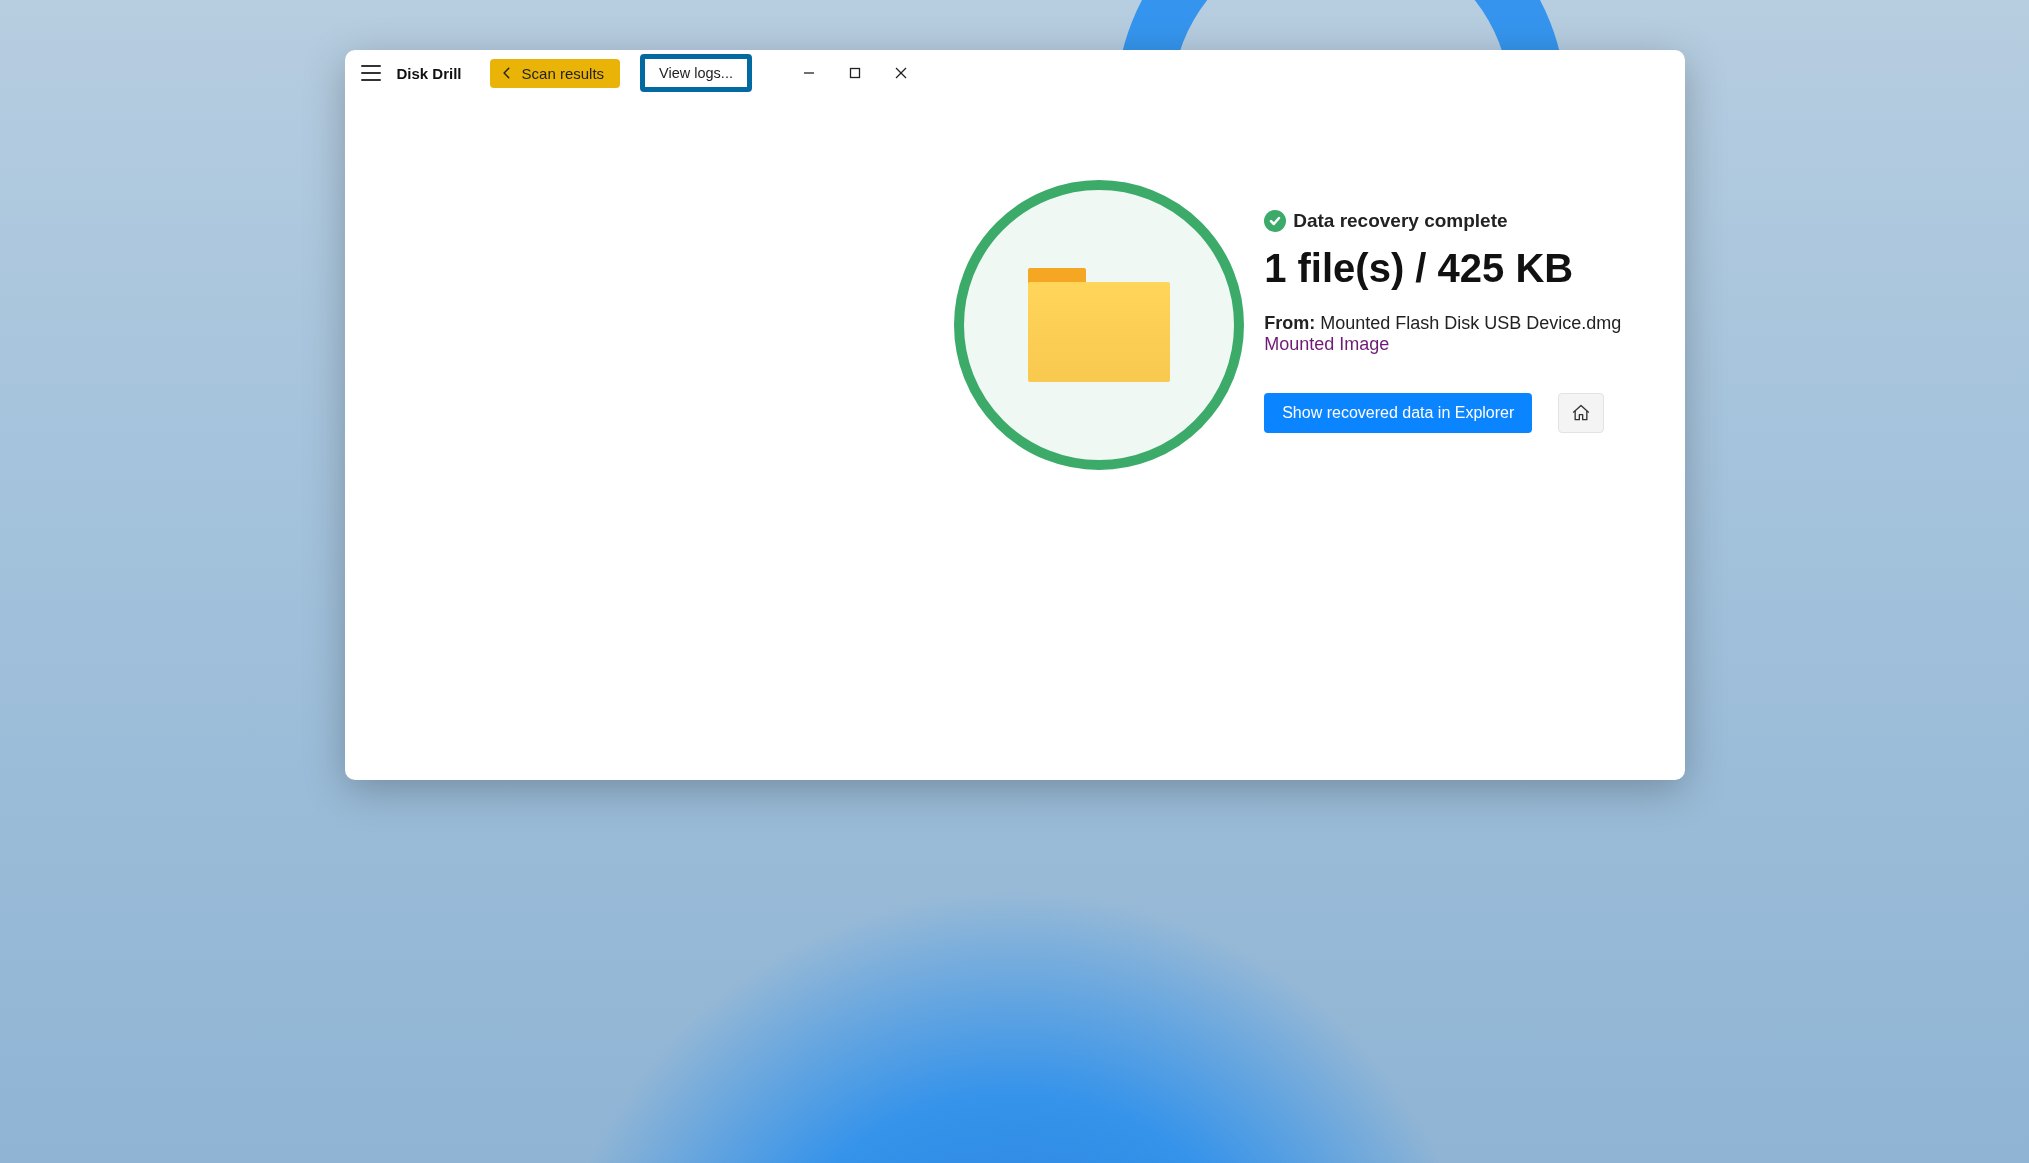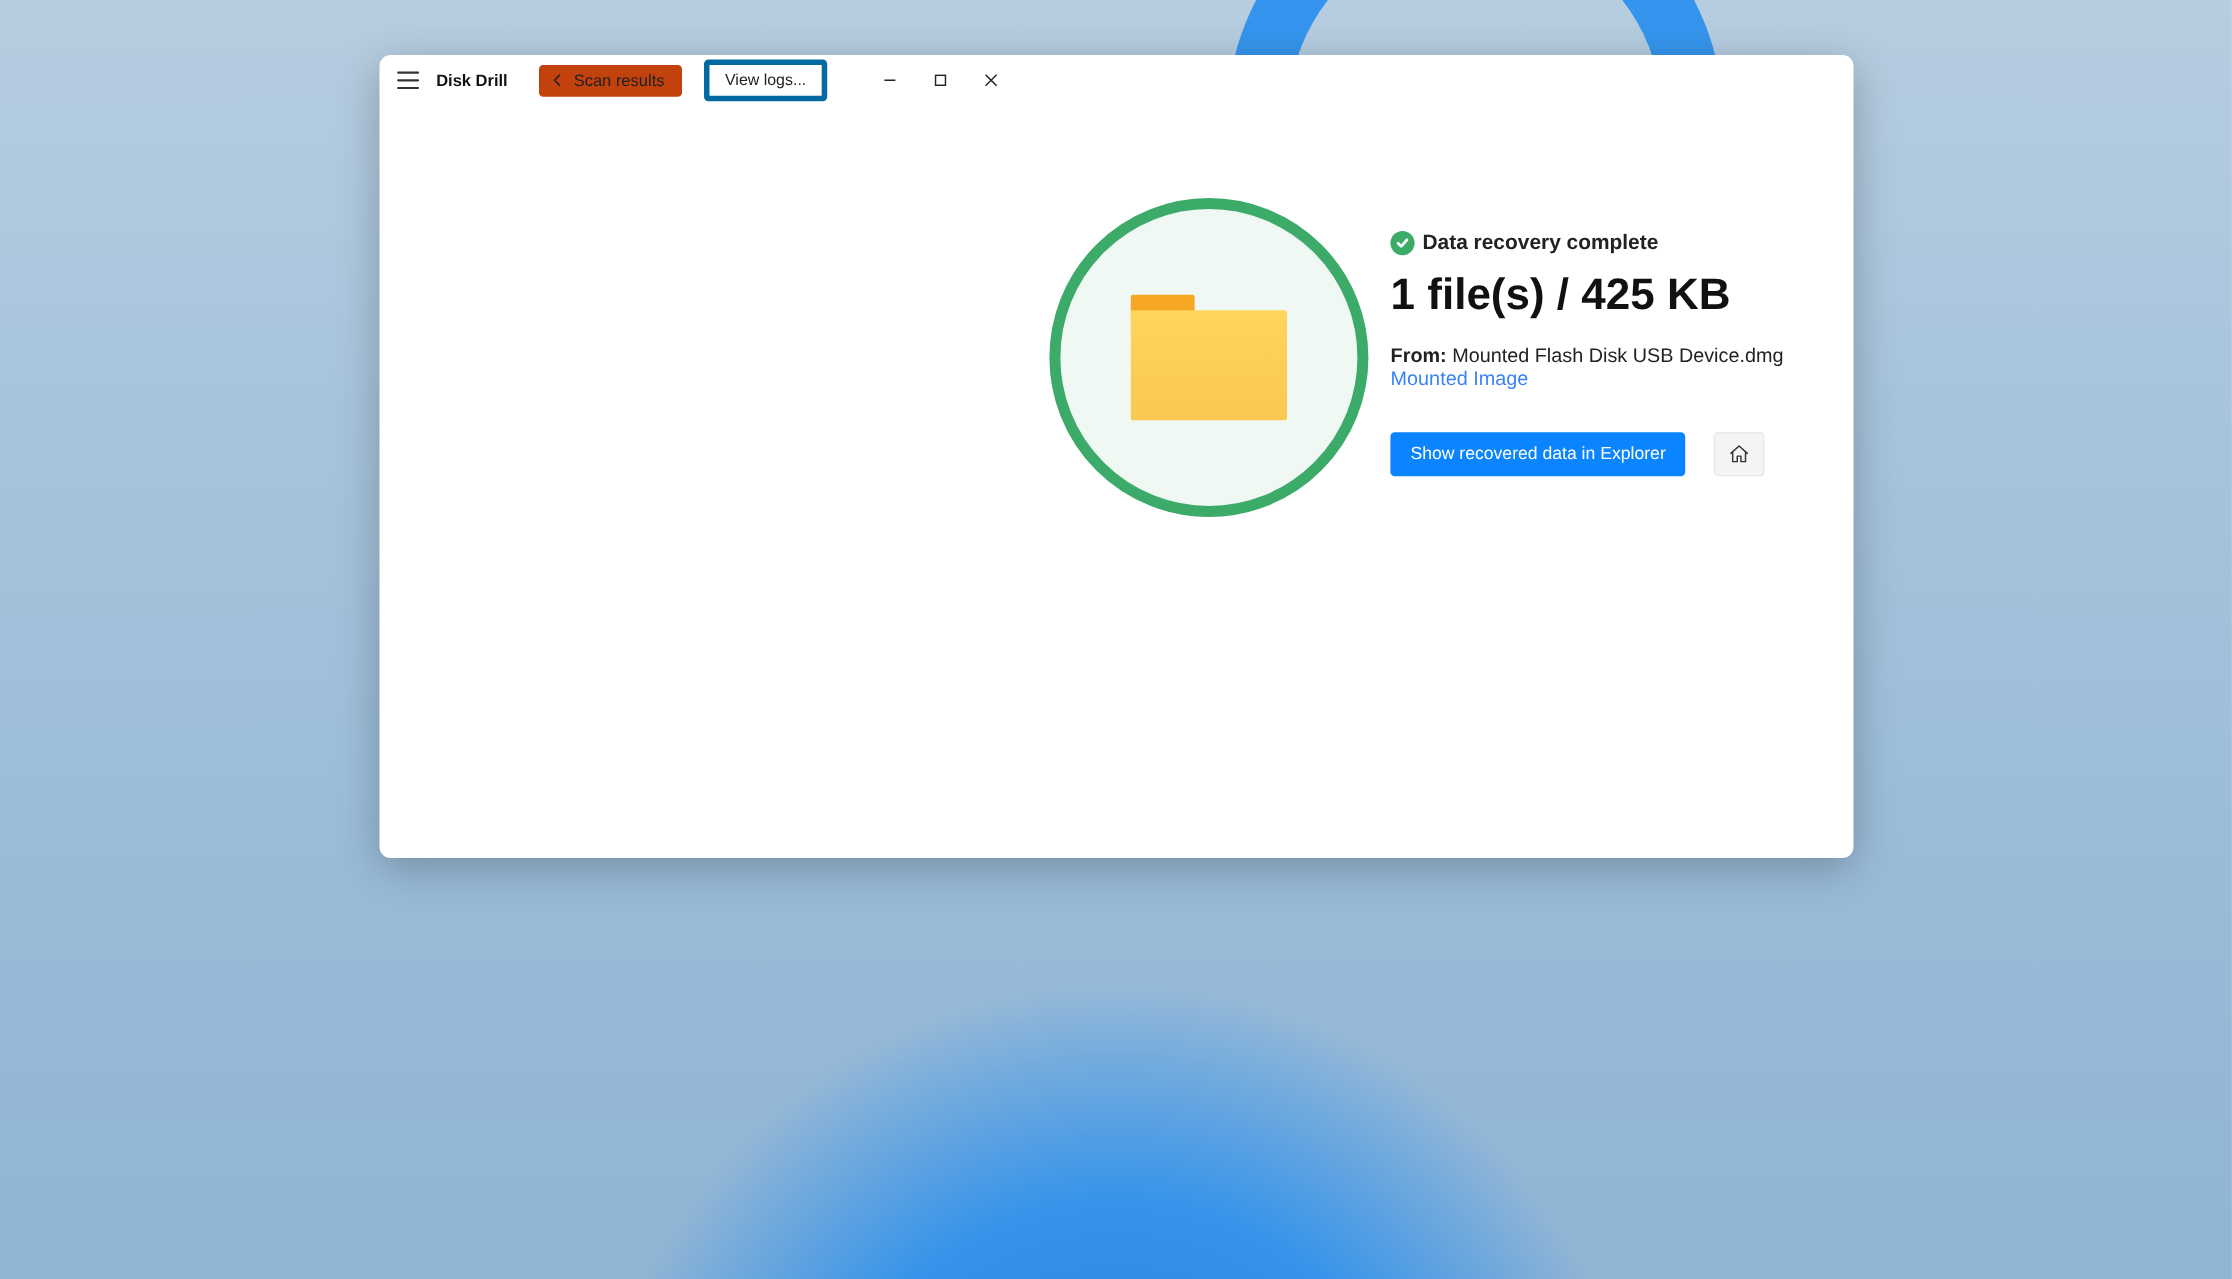--- a/index.html
+++ b/index.html
@@ -57,21 +57,21 @@
   .hamburger {
     width: 24px; height: 24px;
     display: flex; flex-direction: column; justify-content: center; gap: 5px;
     cursor: pointer;
     padding: 0 2px;
   }
   .hamburger span { display:block; height:2px; background:#333; border-radius:1px; }
   .app-title { font-weight:600; font-size:15px; color:#111; margin-left:4px; margin-right:18px; }
   .back-pill {
     display:flex; align-items:center; gap:8px;
-    background:#c2410c; border:none; border-radius:4px;
+    background:#eab308; border:none; border-radius:4px;
     padding:6px 16px 6px 10px; cursor:pointer;
     font-size:15px; color:#222;
   }
   .back-pill svg { width:14px; height:14px; }
   .spacer { flex:1; }
   .view-logs {
     background:#fff; border:5px solid #0369a1; border-radius:4px;
     padding:6px 14px; font-size:14.5px; color:#222; cursor:pointer;
   }
   .win-controls { display:flex; gap:0; margin-left:24px; }
@@ -126,21 +126,21 @@
   .check-badge {
     width:22px; height:22px; border-radius:50%; background:#3cab6a;
     display:flex; align-items:center; justify-content:center;
   }
   .check-badge svg { width:12px; height:12px; stroke:#fff; stroke-width:2.5; fill:none; }
   .summary {
     font-size:40px; font-weight:600; color:#111; margin-bottom:22px;
   }
   .meta-row { font-size:18px; color:#222; margin-bottom:10px; }
   .meta-row .label { font-weight:600; }
-  .meta-row .muted { color:#3b82f6; }
+  .meta-row .muted { color:#701a75; }
   .actions { display:flex; gap:26px; margin-top:38px; }
   .primary-btn {
     background:#0a84ff; color:#fff; border:none; border-radius:4px;
     padding:10px 18px; font-size:16px; cursor:pointer;
   }
   .home-btn {
     width:46px; height:40px;
     background:#f4f4f4; border:1px solid #e3e3e3; border-radius:4px;
     display:flex; align-items:center; justify-content:center; cursor:pointer;
   }

